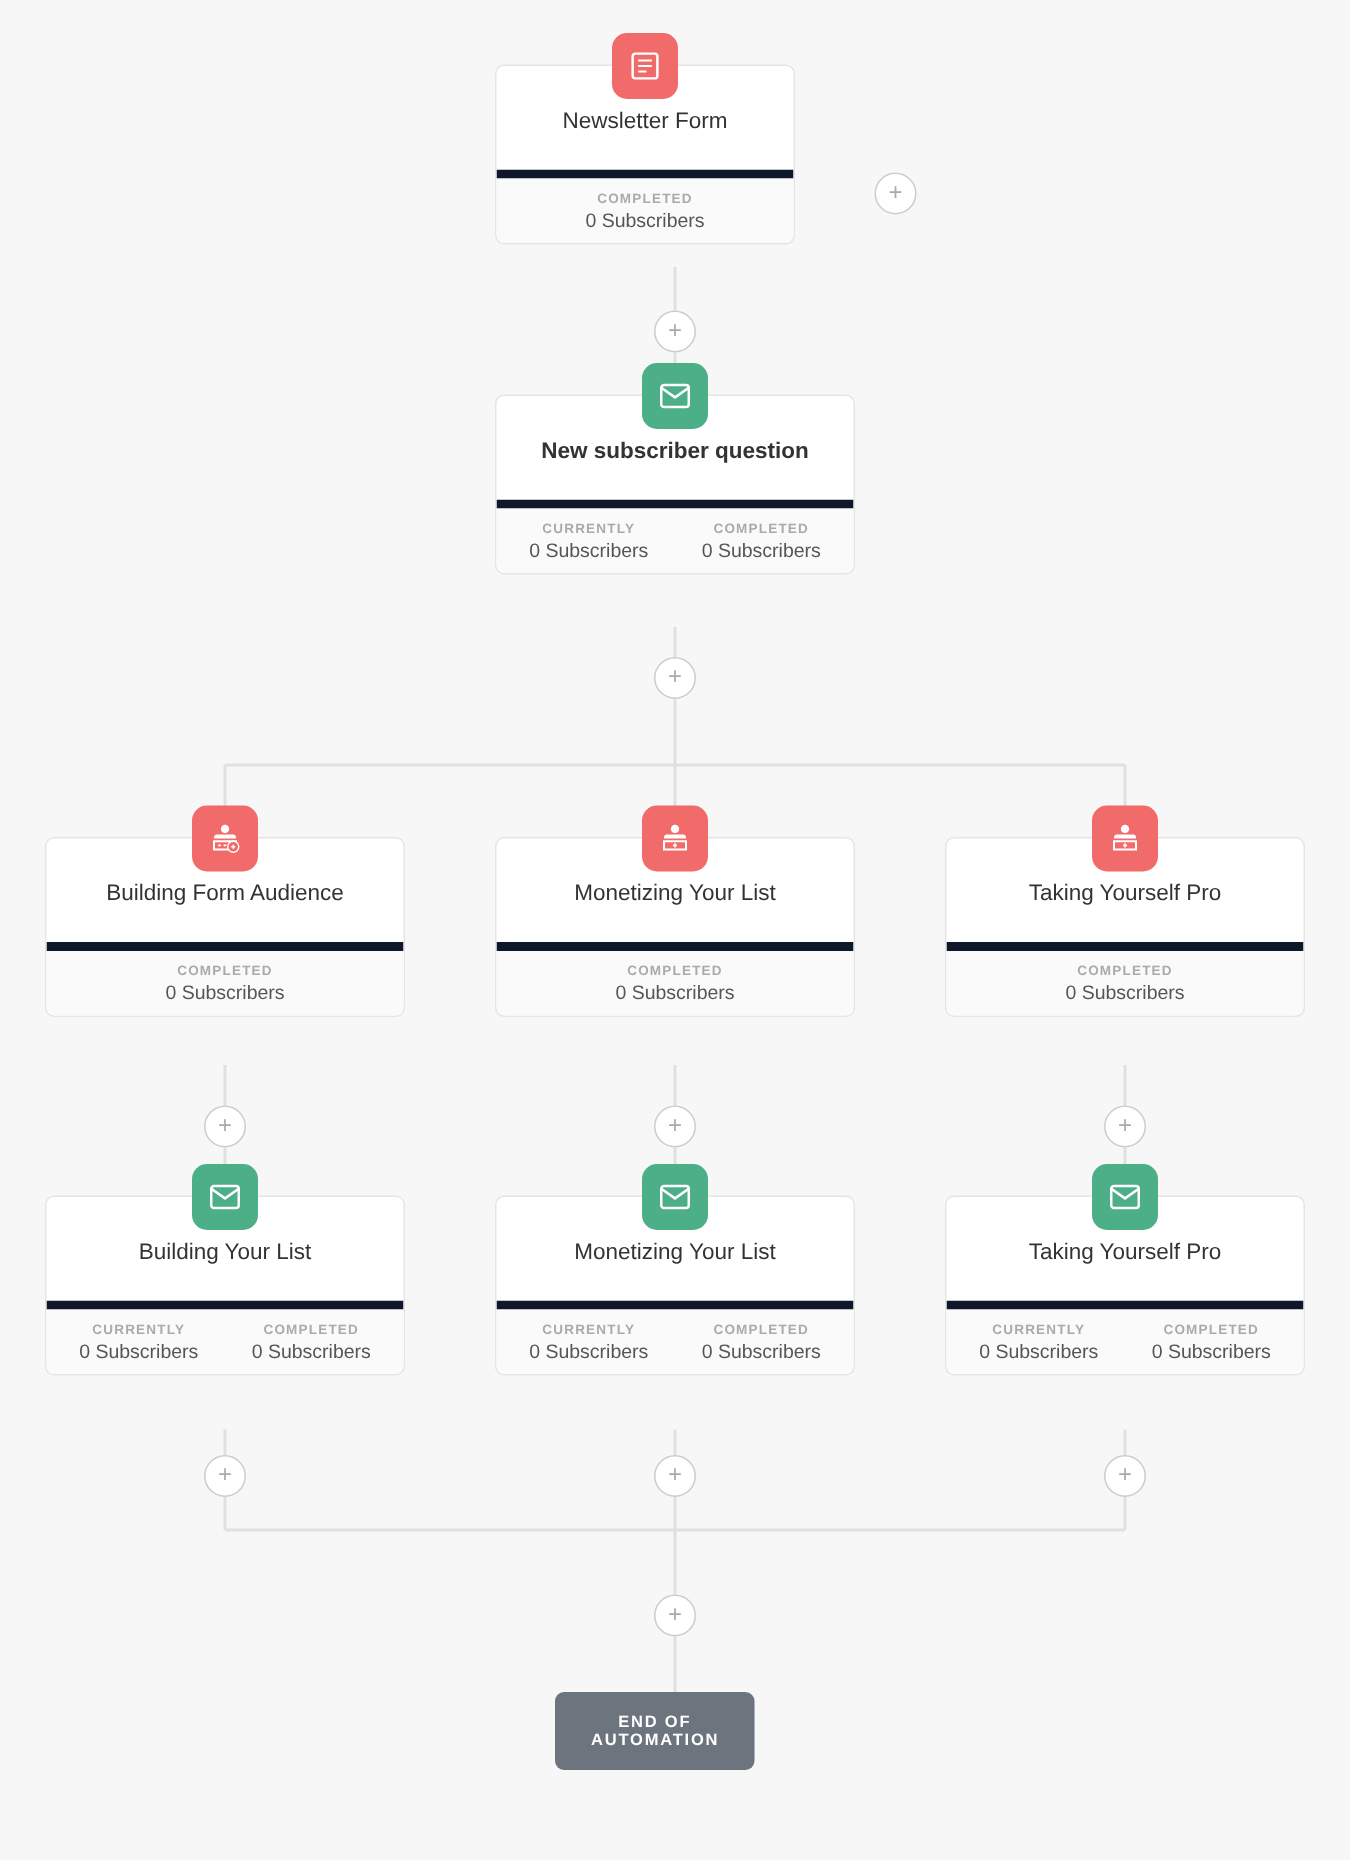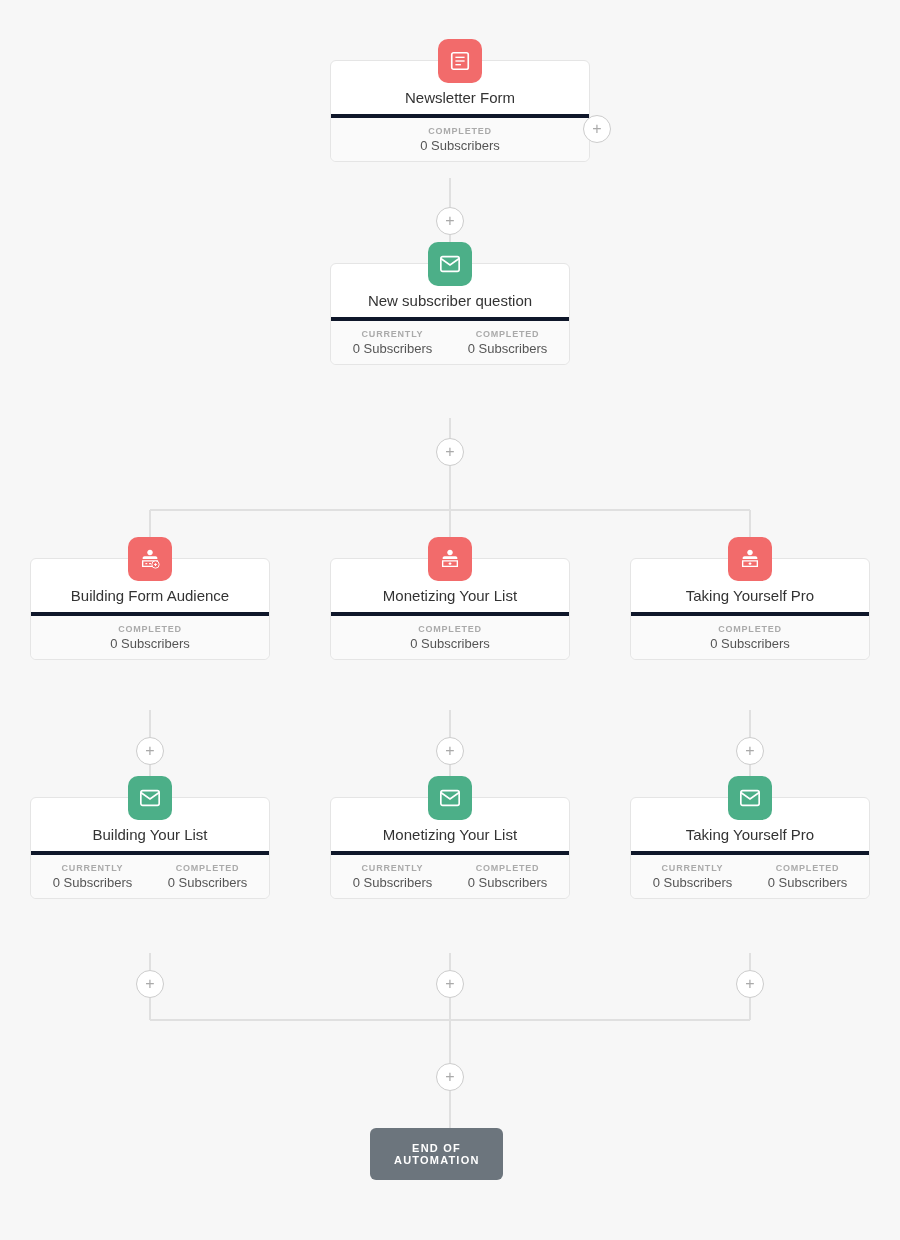--- a/index.html
+++ b/index.html
@@ -25,25 +25,26 @@
       overflow: visible;
     }
     .card-title {
       font-size: 15px;
       font-weight: 500;
       color: #333;
       text-align: center;
       padding: 10px 12px 8px;
     }
     .card-stats {
-      border-top: 4px solid #0f172a;
+      border-top: 6px solid #0f172a;
       background: #fafafa;
       display: flex;
       padding: 8px 12px;
       border-radius: 0 0 6px 6px;
+      margin-top: 16px;
     }
     .card-stats.single {
       justify-content: center;
     }
     .card-stats.double {
       justify-content: space-around;
       gap: 16px;
     }
     .stat {
       text-align: center;
@@ -162,21 +163,21 @@
     <line x1="450" y1="998" x2="450" y2="1020" stroke="#e0e0e0" stroke-width="2"></line>
     <line x1="750" y1="953" x2="750" y2="970" stroke="#e0e0e0" stroke-width="2"></line>
     <line x1="750" y1="998" x2="750" y2="1020" stroke="#e0e0e0" stroke-width="2"></line>
 
     <line x1="150" y1="1020" x2="750" y2="1020" stroke="#e0e0e0" stroke-width="2"></line>
     <line x1="450" y1="1020" x2="450" y2="1063" stroke="#e0e0e0" stroke-width="2"></line>
 
     <line x1="450" y1="1091" x2="450" y2="1128" stroke="#e0e0e0" stroke-width="2"></line>
   </svg>
 
-  <div class="card" style="width:260px; left:330px; top:60px;">
+  <div class="card" style="width:200px; left:330px; top:43px;">
     <div class="icon-badge red">
 
       <svg viewBox="0 0 24 24" fill="none" xmlns="http://www.w3.org/2000/svg">
         <rect x="3" y="3" width="18" height="18" rx="2" stroke="white" stroke-width="1.8"></rect>
         <line x1="7" y1="8" x2="17" y2="8" stroke="white" stroke-width="1.5"></line>
         <line x1="7" y1="12" x2="17" y2="12" stroke="white" stroke-width="1.5"></line>
         <line x1="7" y1="16" x2="13" y2="16" stroke="white" stroke-width="1.5"></line>
       </svg>
     </div>
     <div class="card-title" style="padding-top:28px;">Newsletter Form</div>
@@ -192,21 +193,21 @@
 
   <div class="plus-btn" style="top:207px;">+</div>
 
   <div class="card" style="width:240px; left:330px; top:263px;">
     <div class="icon-badge green">
       <svg viewBox="0 0 24 24" fill="none" xmlns="http://www.w3.org/2000/svg">
         <rect x="2" y="4" width="20" height="16" rx="2" stroke="white" stroke-width="1.8"></rect>
         <polyline points="2,6 12,13 22,6" stroke="white" stroke-width="1.8" fill="none"></polyline>
       </svg>
     </div>
-    <div class="card-title" style="padding-top:28px;">New subscriber question</div>
+    <div class="card-title" style="padding-top:28px;font-weight:bold;">New subscriber question</div>
     <div class="card-stats double">
       <div class="stat">
         <span class="stat-label">CURRENTLY</span>
         <span class="stat-value">0 Subscribers</span>
       </div>
       <div class="stat">
         <span class="stat-label">COMPLETED</span>
         <span class="stat-value">0 Subscribers</span>
       </div>
     </div>

